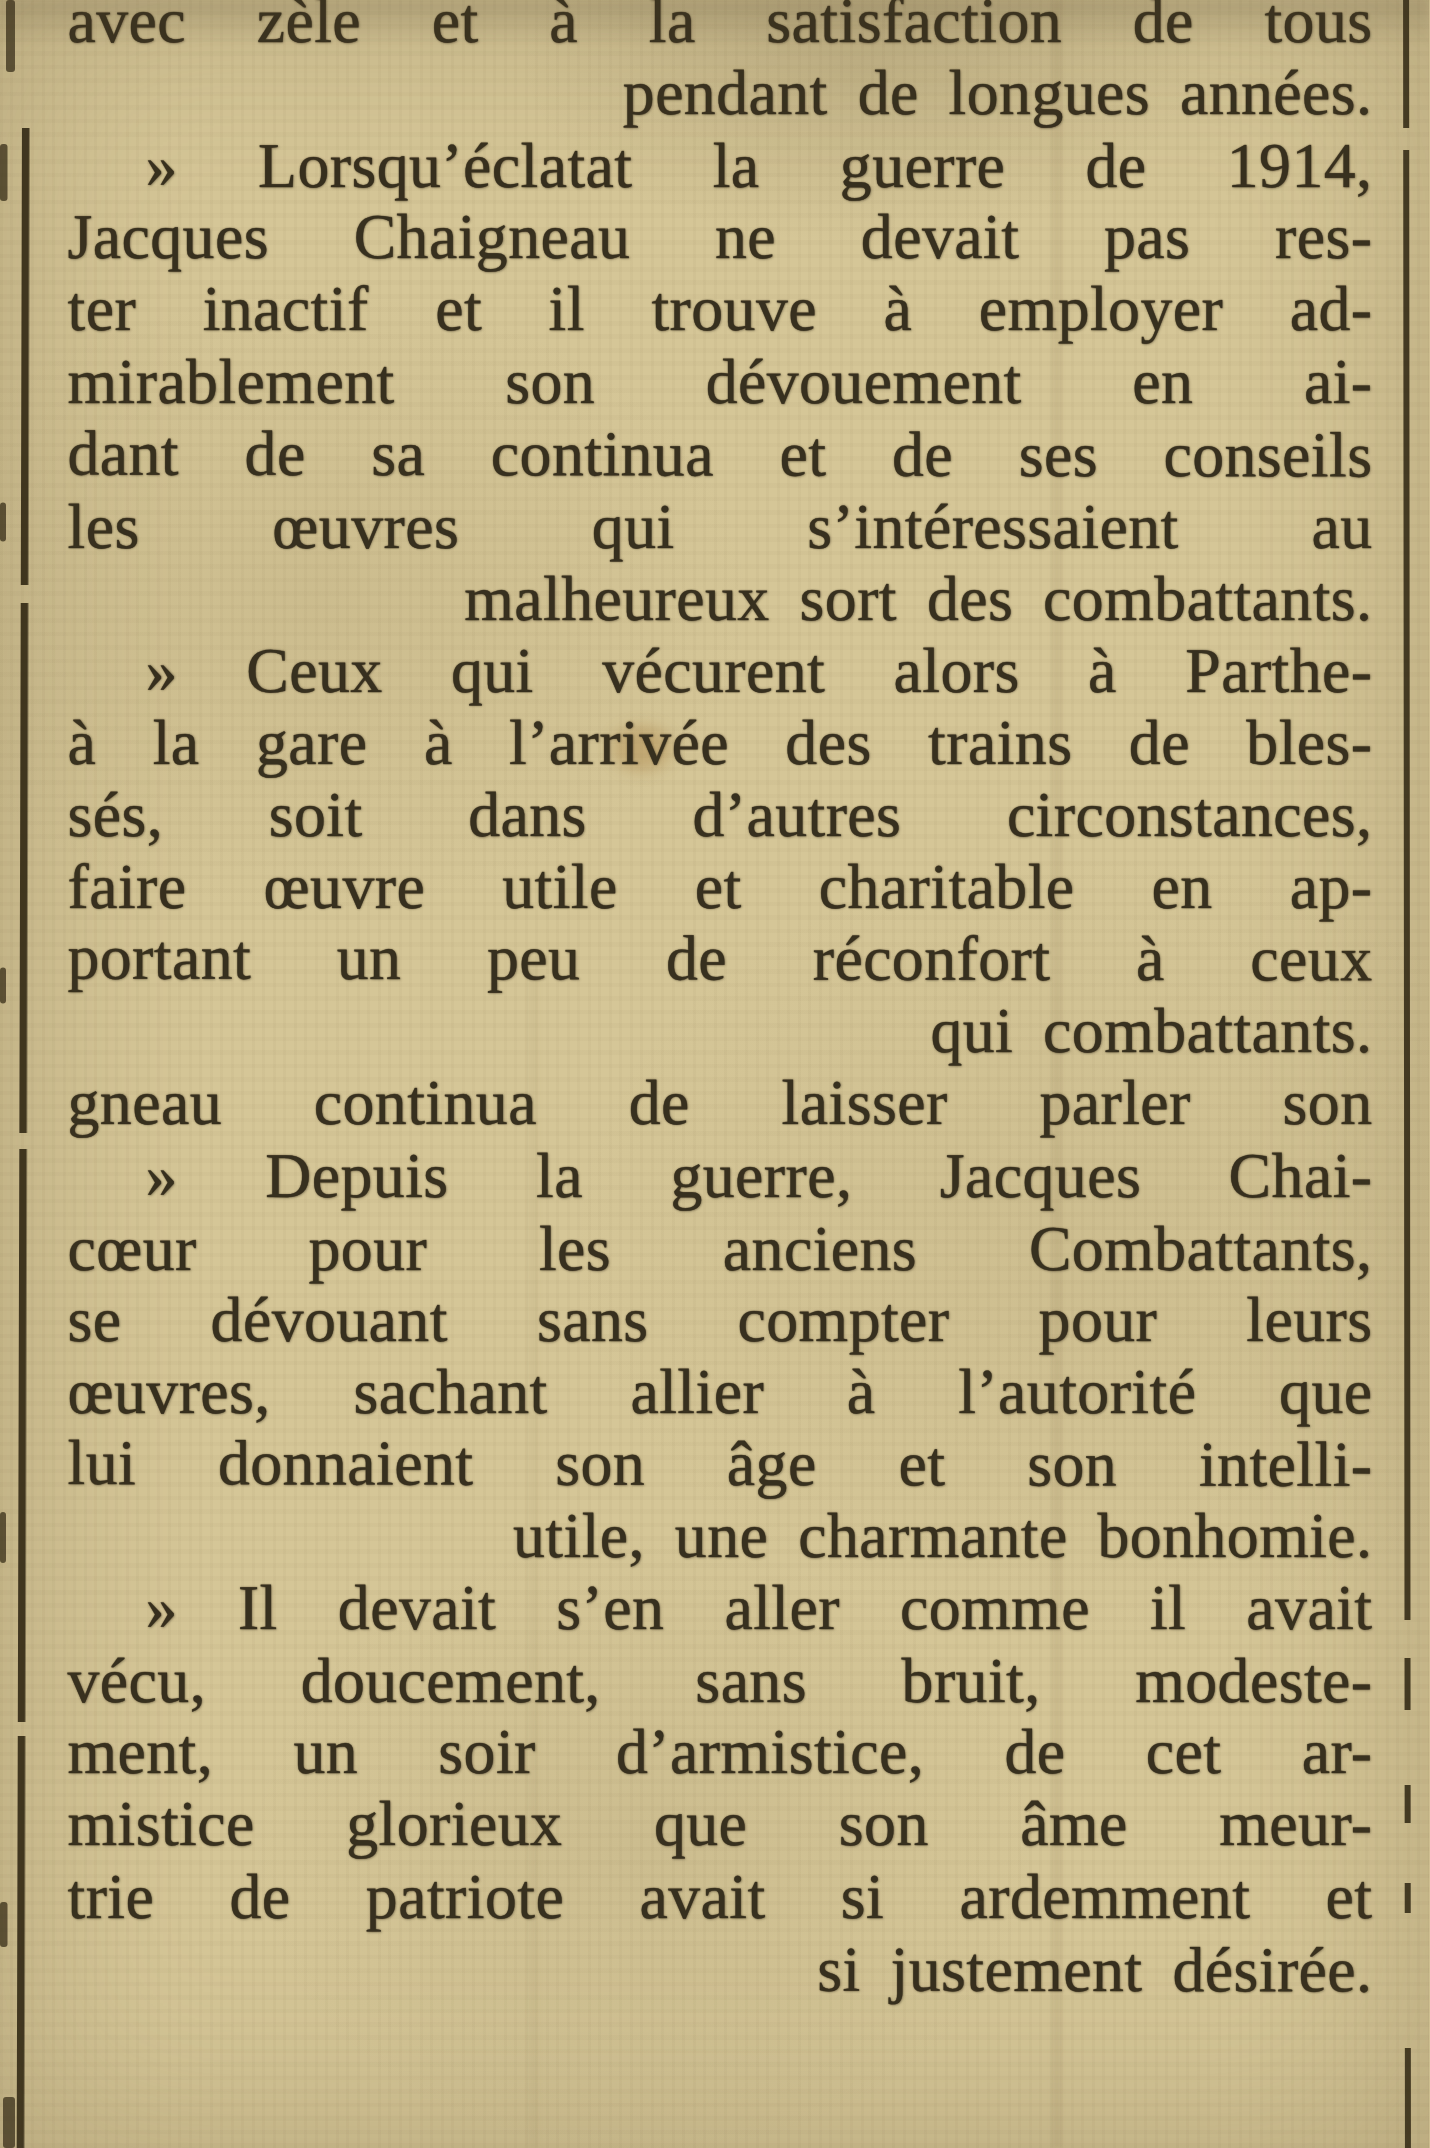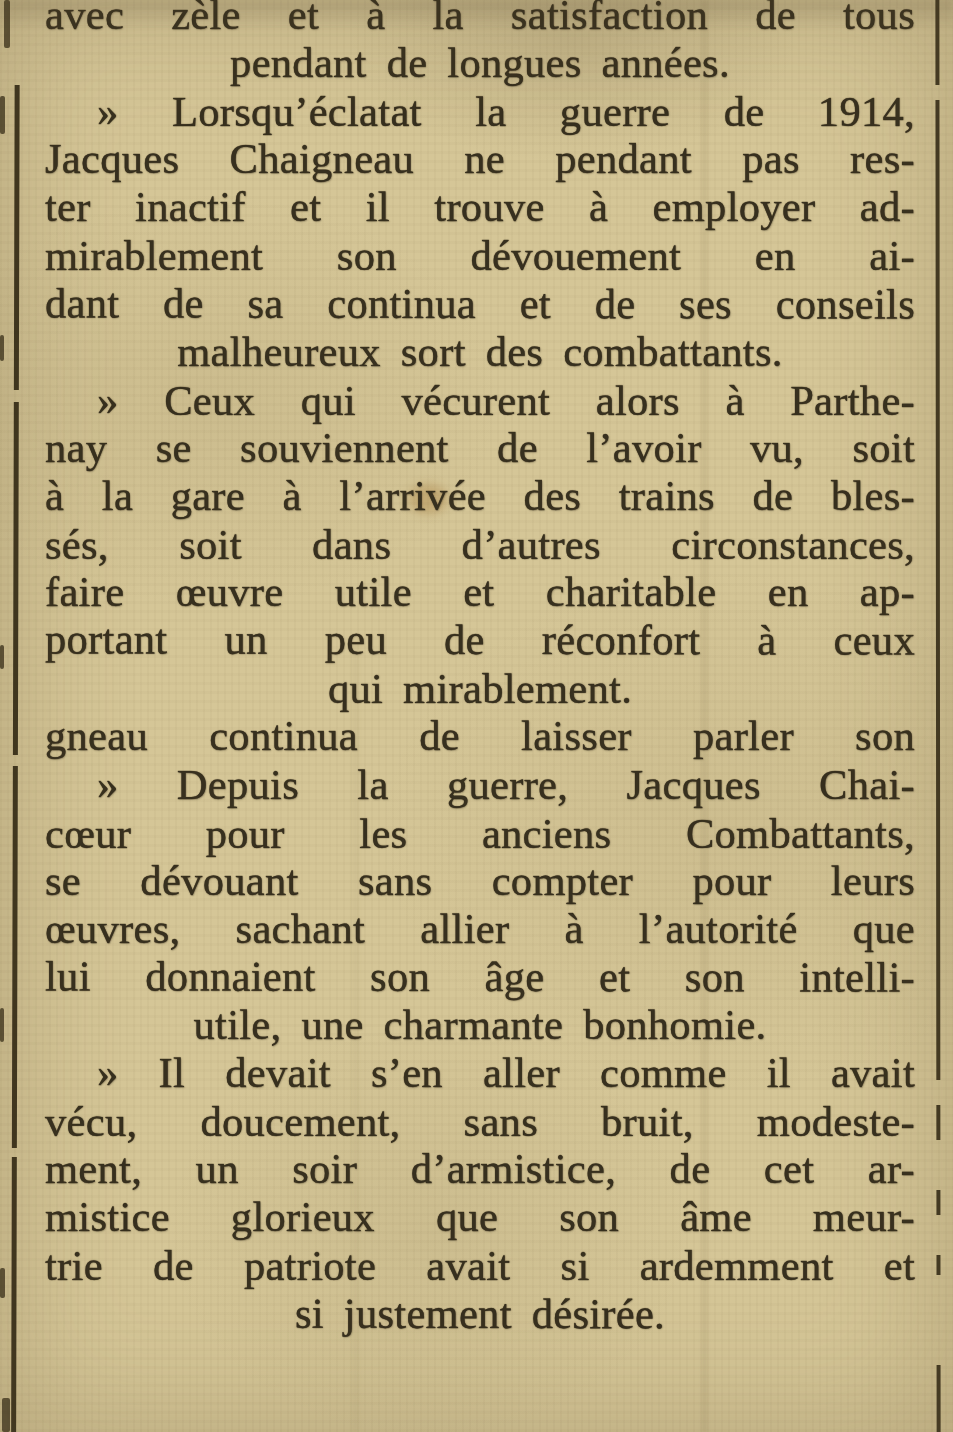--- a/index.html
+++ b/index.html
@@ -81,21 +81,21 @@
     text-shadow:0 0 1px rgba(55,45,28,0.85), 0.6px 0.6px 1.6px rgba(55,45,28,0.35);
     -webkit-text-stroke:0.35px rgba(55,45,28,0.55);
   }
   .line{white-space:nowrap;}
   .line.just{
     white-space:normal;
     text-align:justify;
     text-align-last:justify;
     text-justify:inter-word;
   }
-  .line.short{text-align:center;word-spacing:9px;}
+  .line.short{text-align:right;word-spacing:9px;}
   .line.indent{text-indent:52px;}
   .line:nth-child(3n){transform:translateY(0.6px);}
   .line:nth-child(7n){transform:rotate(0.08deg);}
 </style>
 </head>
 <body>
 
 <div class="page">
 
   <div class="smudge"></div>
@@ -111,32 +111,32 @@
   <div class="edge-mark m3"></div>
   <div class="edge-mark m4"></div>
   <div class="edge-mark m5"></div>
   <div class="edge-mark m6"></div>
   <div class="edge-mark m7"></div>
 
   <div class="column" id="column">
       <div class="line just">avec zèle et à la satisfaction de tous</div>
       <div class="line short">pendant de longues années.</div>
       <div class="line just indent">» Lorsqu’éclatat la guerre de 1914,</div>
-      <div class="line just">Jacques Chaigneau ne pendant pas res-</div>
+      <div class="line just">Jacques Chaigneau ne devait pas res-</div>
       <div class="line just">ter inactif et il trouve à employer ad-</div>
       <div class="line just">mirablement son dévouement en ai-</div>
       <div class="line just">dant de sa continua et de ses conseils</div>
+      <div class="line just">les œuvres qui s’intéressaient au</div>
       <div class="line short">malheureux sort des combattants.</div>
       <div class="line just indent">» Ceux qui vécurent alors à Parthe-</div>
-      <div class="line just">nay se souviennent de l’avoir vu, soit</div>
       <div class="line just">à la gare à l’arrivée des trains de bles-</div>
       <div class="line just">sés, soit dans d’autres circonstances,</div>
       <div class="line just">faire œuvre utile et charitable en ap-</div>
       <div class="line just">portant un peu de réconfort à ceux</div>
-      <div class="line short">qui mirablement.</div>
+      <div class="line short">qui combattants.</div>
       <div class="line just">gneau continua de laisser parler son</div>
       <div class="line just indent">» Depuis la guerre, Jacques Chai-</div>
       <div class="line just">cœur pour les anciens Combattants,</div>
       <div class="line just">se dévouant sans compter pour leurs</div>
       <div class="line just">œuvres, sachant allier à l’autorité que</div>
       <div class="line just">lui donnaient son âge et son intelli-</div>
       <div class="line short">utile, une charmante bonhomie.</div>
       <div class="line just indent">» Il devait s’en aller comme il avait</div>
       <div class="line just">vécu, doucement, sans bruit, modeste-</div>
       <div class="line just">ment, un soir d’armistice, de cet ar-</div>

